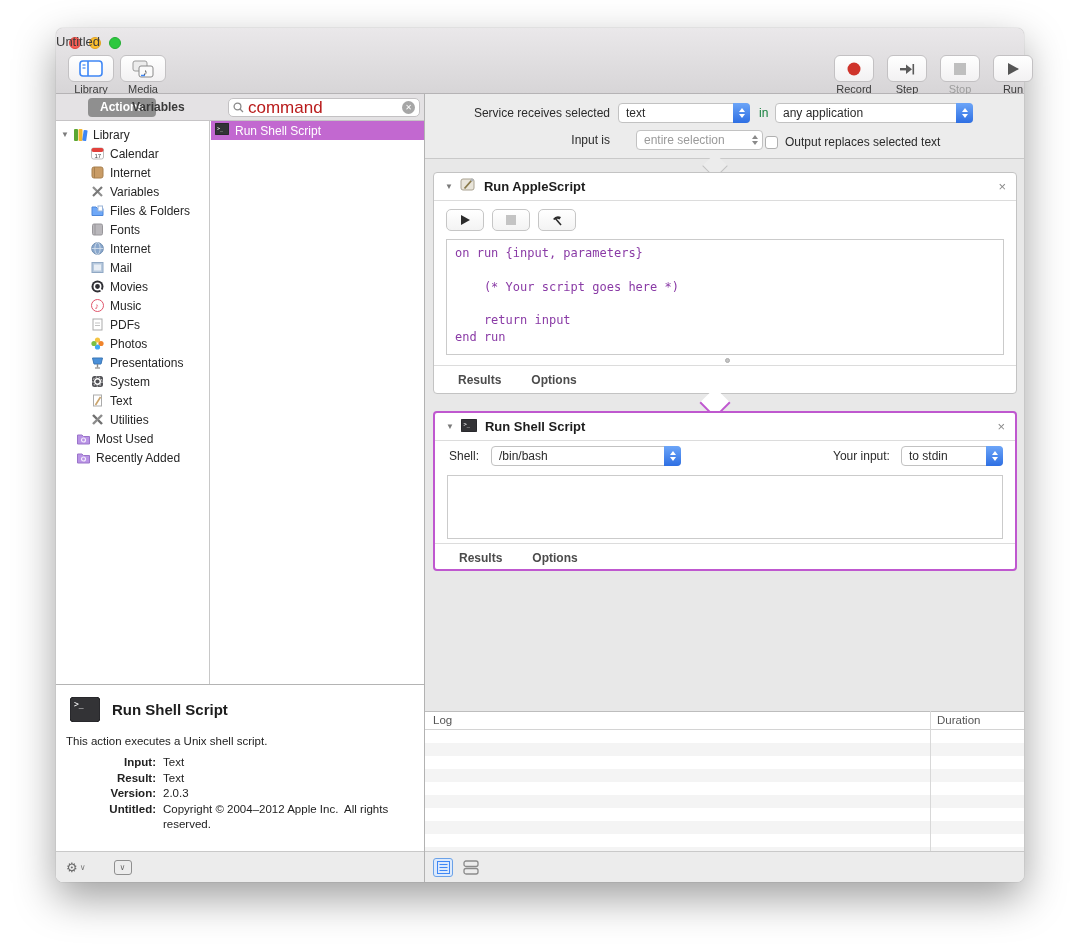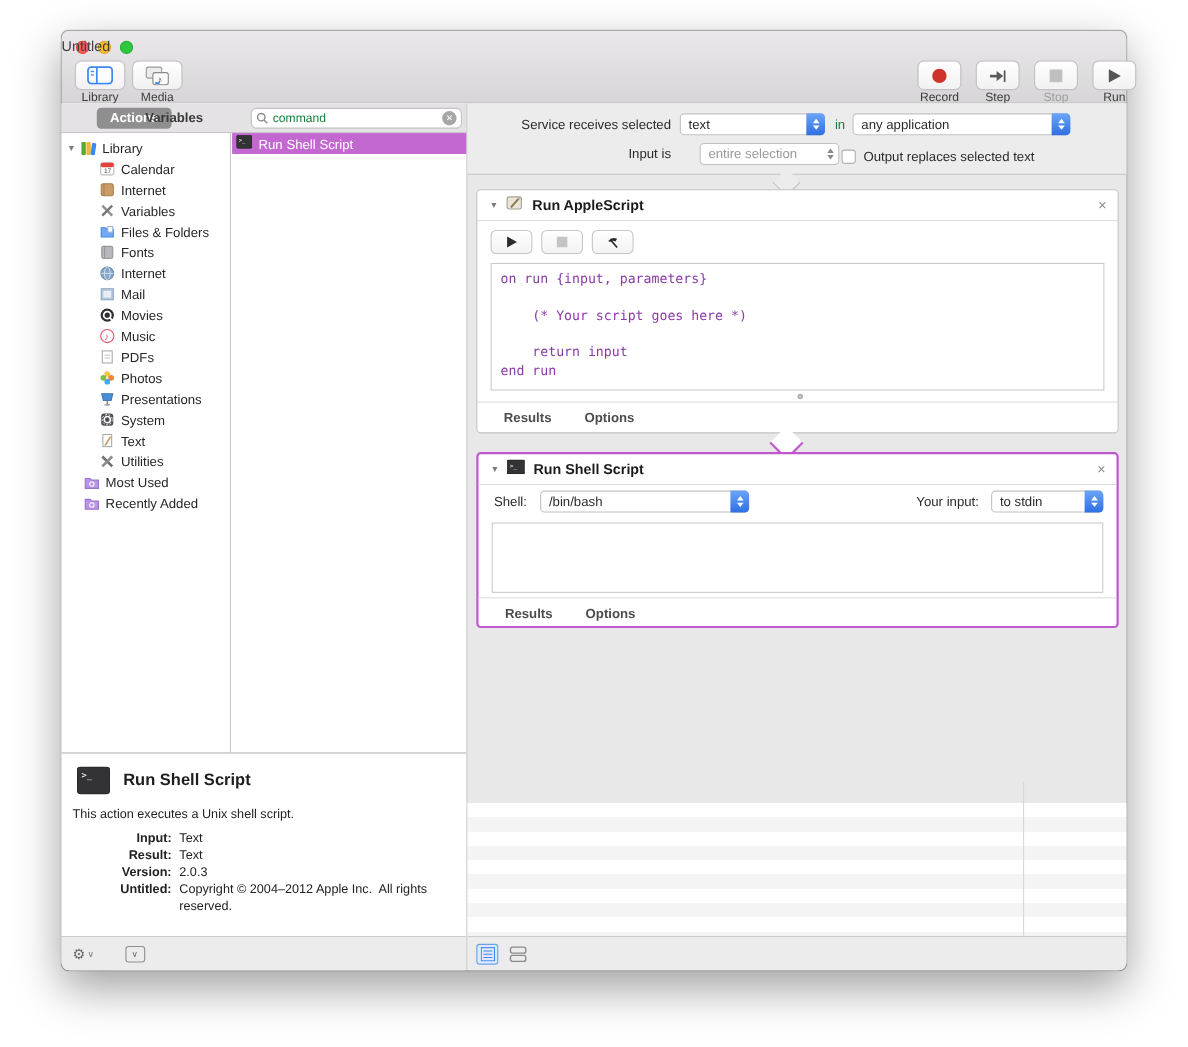--- a/index.html
+++ b/index.html
@@ -23,21 +23,21 @@
   .tb-label.dim { color:#9d9d9d; }
 
   
   .left-section { position:absolute; left:0; top:66px; width:368px; bottom:0; background:#ffffff; border-radius:0 0 0 7px; }
   .tabs-row { position:absolute; left:0; top:0; width:368px; height:27px; background:#e4e2e4; border-bottom:1px solid #c6c4c6; }
   .seg-pill { position:absolute; left:6px; top:4px; padding:2px 12px 3px; background:#8f8f8f; border-radius:4px;
     color:#ffffff; font-size:12px; font-weight:bold;margin-left:26px; }
   .variables-tab { position:absolute; left:76px; top:6px; font-size:12px; font-weight:bold; color:#3a3a3a; }
   .search-field { position:absolute; left:172px; top:4px; width:192px; height:19px; background:#ffffff;
     border:1px solid #c3c1c3; border-radius:5px; display:flex; align-items:center; padding:0 4px; }
-  .search-text { font-size:11px; color:#15803d; flex:1; margin-left:4px; }
+  .search-text { font-size:17px; color:#b91c1c; flex:1; margin-left:4px; }
   .search-clear { width:13px; height:13px; border-radius:50%; background:#a6a6a6; color:#ffffff; font-size:8px;
     line-height:13px; text-align:center; }
 
   .sidebar { position:absolute; left:0; top:27px; width:154px; height:563px; background:#ffffff; border-right:1px solid #c8c8c8; overflow:hidden; }
   .tree-row { height:19px; display:flex; align-items:center; font-size:12px; color:#262626; }
   .tree-row .disc { width:10px; font-size:8px; color:#7c7c7c; margin-left:5px; }
   .tree-row.root .ticon { margin-left:2px; }
   .tree-row.child { padding-left:34px; }
   .tree-row.smart { padding-left:20px; }
   .ticon { width:15px; height:15px; margin-right:5px; flex:0 0 15px; }
@@ -542,20 +542,24 @@
             </span>
         </div>
       </div>
       <div class="shell-textarea"></div>
       <div class="card-footer" style="top:130px">
         <span class="foot-link" style="margin-left:24px">Results</span>
         <span class="foot-link" style="margin-left:30px">Options</span>
       </div>
     </div>
 
+    <div class="log-header">
+      <span class="log-col" style="left:8px">Log</span>
+      <span class="log-col" style="left:512px">Duration</span>
+    </div>
     <div class="log-rows"></div>
     <div class="log-vline"></div>
 
     <div class="bottom-bar-right">
       <div class="view-btn active">
         <svg width="13" height="13">
             <rect x=".5" y=".5" width="12" height="12" fill="none" stroke="#3f87f5"></rect>
             <line x1="2.5" y1="3.5" x2="10.5" y2="3.5" stroke="#3f87f5"></line>
             <line x1="2.5" y1="6.5" x2="10.5" y2="6.5" stroke="#3f87f5"></line>
             <line x1="2.5" y1="9.5" x2="10.5" y2="9.5" stroke="#3f87f5"></line>

